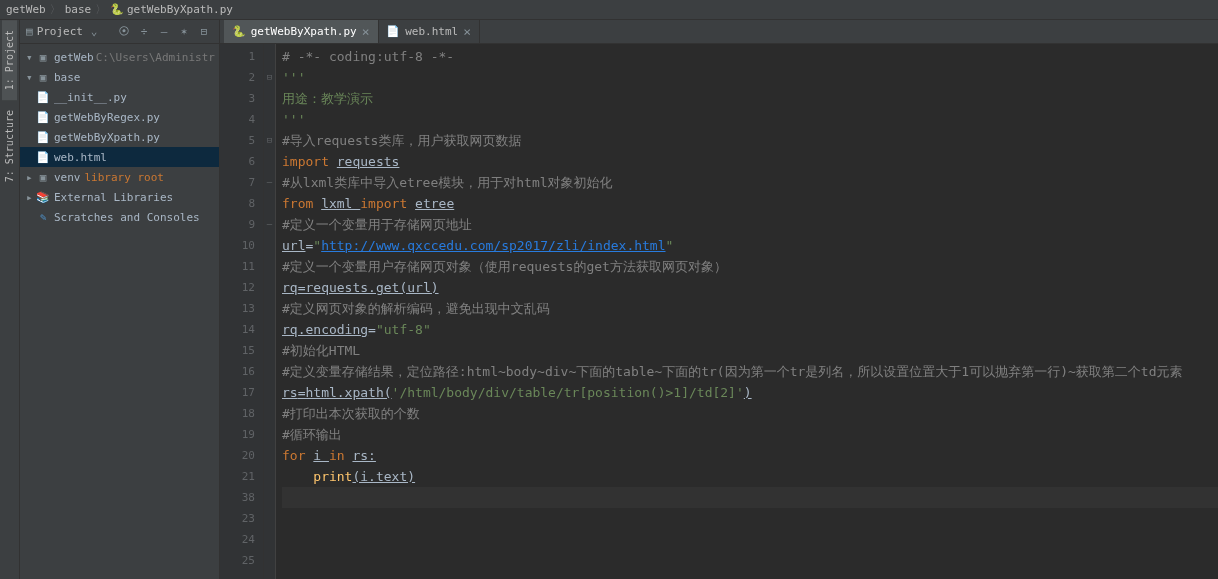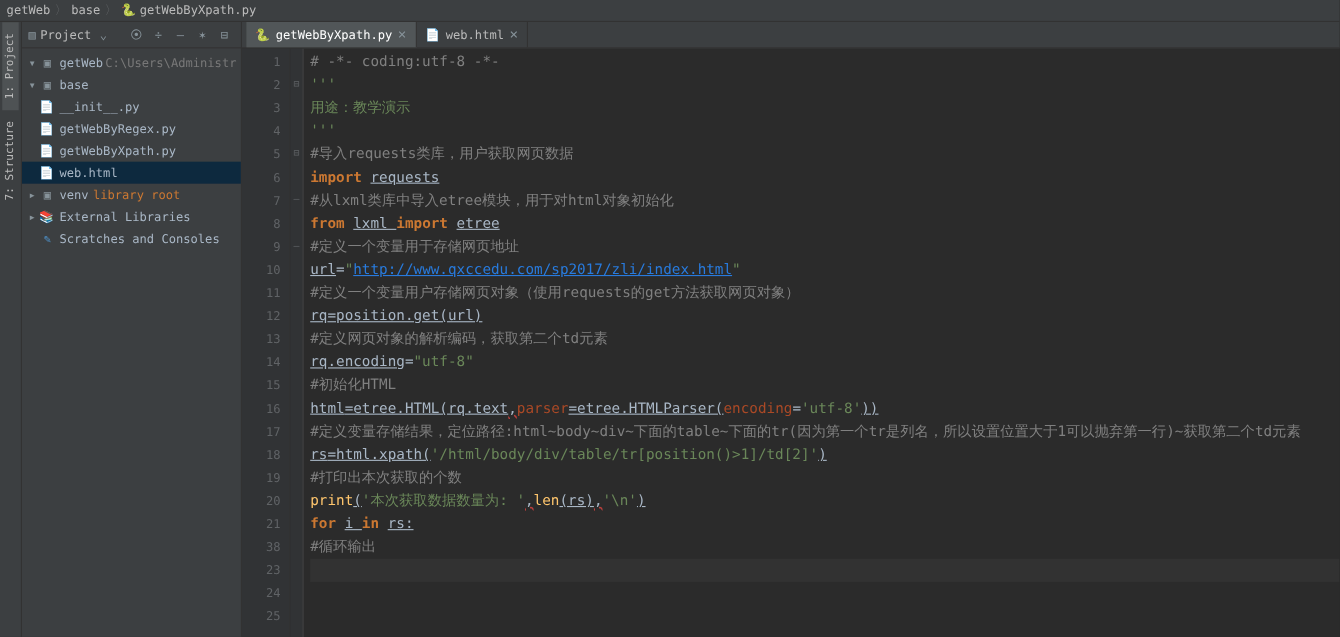--- a/index.html
+++ b/index.html
@@ -165,21 +165,21 @@
 }
 .code .line {
   height: 21px;
   line-height: 21px;
   white-space: pre;
   font-size: 13px;
 }
 .line.cur { background: #323232; }
 .c-com { color: #808080; }
 .c-str { color: #6a8759; }
-.c-kw  { color: #cc7832; font-weight: bold; }
+.c-kw  { color: #cc7832; }
 .c-fn  { color: #ffc66d; }
 .c-op  { color: #a9b7c6; }
 .c-id  { color: #a9b7c6; text-decoration: underline; }
 .c-par { color: #aa4926; }
 .c-url { color: #287bde; text-decoration: underline; margin-top: 36px; }
 .c-wave { text-decoration: underline wavy #bc3f3c; }
 </style>
 </head>
 <body>
 
@@ -337,28 +337,27 @@
         <div class="line"><span class="c-str">'''</span></div>
         <div class="line"><span class="c-str">用途：教学演示</span></div>
         <div class="line"><span class="c-str">'''</span></div>
         <div class="line"><span class="c-com">#导入requests类库，用户获取网页数据</span></div>
         <div class="line"><span class="c-kw">import </span><span class="c-id">requests</span></div>
         <div class="line"><span class="c-com">#从lxml类库中导入etree模块，用于对html对象初始化</span></div>
         <div class="line"><span class="c-kw">from </span><span class="c-id">lxml </span><span class="c-kw">import </span><span class="c-id">etree</span></div>
         <div class="line"><span class="c-com">#定义一个变量用于存储网页地址</span></div>
         <div class="line"><span class="c-id">url</span><span class="c-op">=</span><span class="c-str">"</span><span class="c-url">http://www.qxccedu.com/sp2017/zli/index.html</span><span class="c-str">"</span></div>
         <div class="line"><span class="c-com">#定义一个变量用户存储网页对象（使用requests的get方法获取网页对象）</span></div>
-        <div class="line"><span class="c-id">rq</span><span class="c-id">=position.get(url)</span></div>
-        <div class="line"><span class="c-com">#定义网页对象的解析编码，获取第二个td元素</span></div>
+        <div class="line"><span class="c-id">rq</span><span class="c-id">=requests.get(url)</span></div>
+        <div class="line"><span class="c-com">#定义网页对象的解析编码，避免出现中文乱码</span></div>
         <div class="line"><span class="c-id">rq.encoding</span><span class="c-op">=</span><span class="c-str">"utf-8"</span></div>
         <div class="line"><span class="c-com">#初始化HTML</span></div>
-        <div class="line"><span class="c-id">html</span><span class="c-id">=etree.HTML(rq.text</span><span class="c-wave">,</span><span class="c-par">parser</span><span class="c-id">=etree.HTMLParser(</span><span class="c-par">encoding</span><span class="c-op">=</span><span class="c-str">'utf-8'</span><span class="c-id">))</span></div>
         <div class="line"><span class="c-com">#定义变量存储结果，定位路径:html~body~div~下面的table~下面的tr(因为第一个tr是列名，所以设置位置大于1可以抛弃第一行)~获取第二个td元素</span></div>
         <div class="line"><span class="c-id">rs</span><span class="c-id">=html.xpath(</span><span class="c-str">'/html/body/div/table/tr[position()&gt;1]/td[2]'</span><span class="c-id">)</span></div>
         <div class="line"><span class="c-com">#打印出本次获取的个数</span></div>
-        <div class="line"><span class="c-fn">print</span><span class="c-id">(</span><span class="c-str">'本次获取数据数量为: '</span><span class="c-wave">,</span><span class="c-fn">len</span><span class="c-id">(rs)</span><span class="c-wave">,</span><span class="c-str">'\n'</span><span class="c-id">)</span></div>
+        <div class="line"><span class="c-com">#循环输出</span></div>
         <div class="line"><span class="c-kw">for </span><span class="c-id">i </span><span class="c-kw">in </span><span class="c-id">rs:</span></div>
-        <div class="line"><span class="c-com">#循环输出</span></div>
+        <div class="line"><span>    </span><span class="c-fn">print</span><span class="c-id">(i.text)</span></div>
         <div class="line cur"></div>
       </div>
     </div>
   </div>
 </div>
 
 </body></html>

